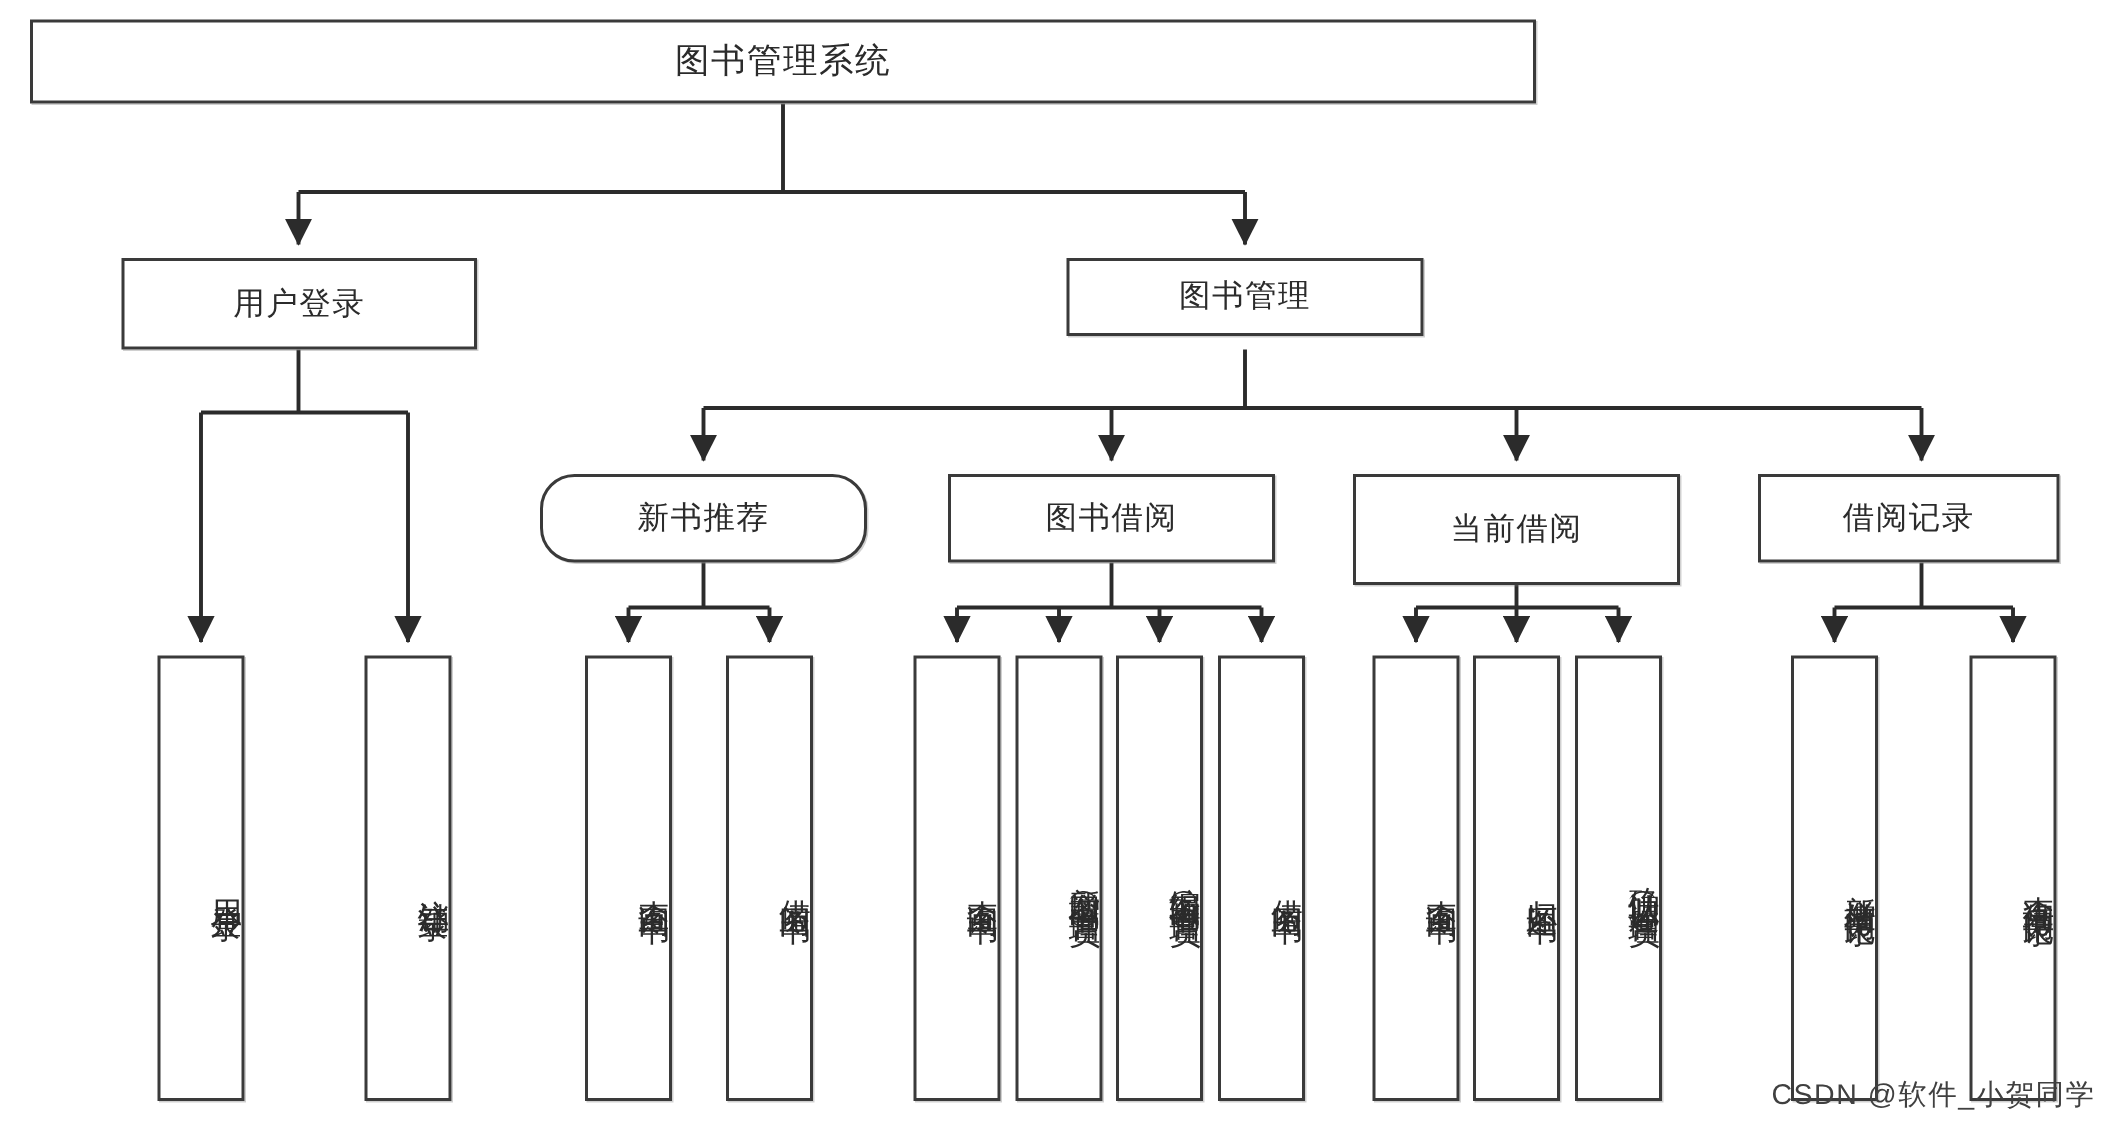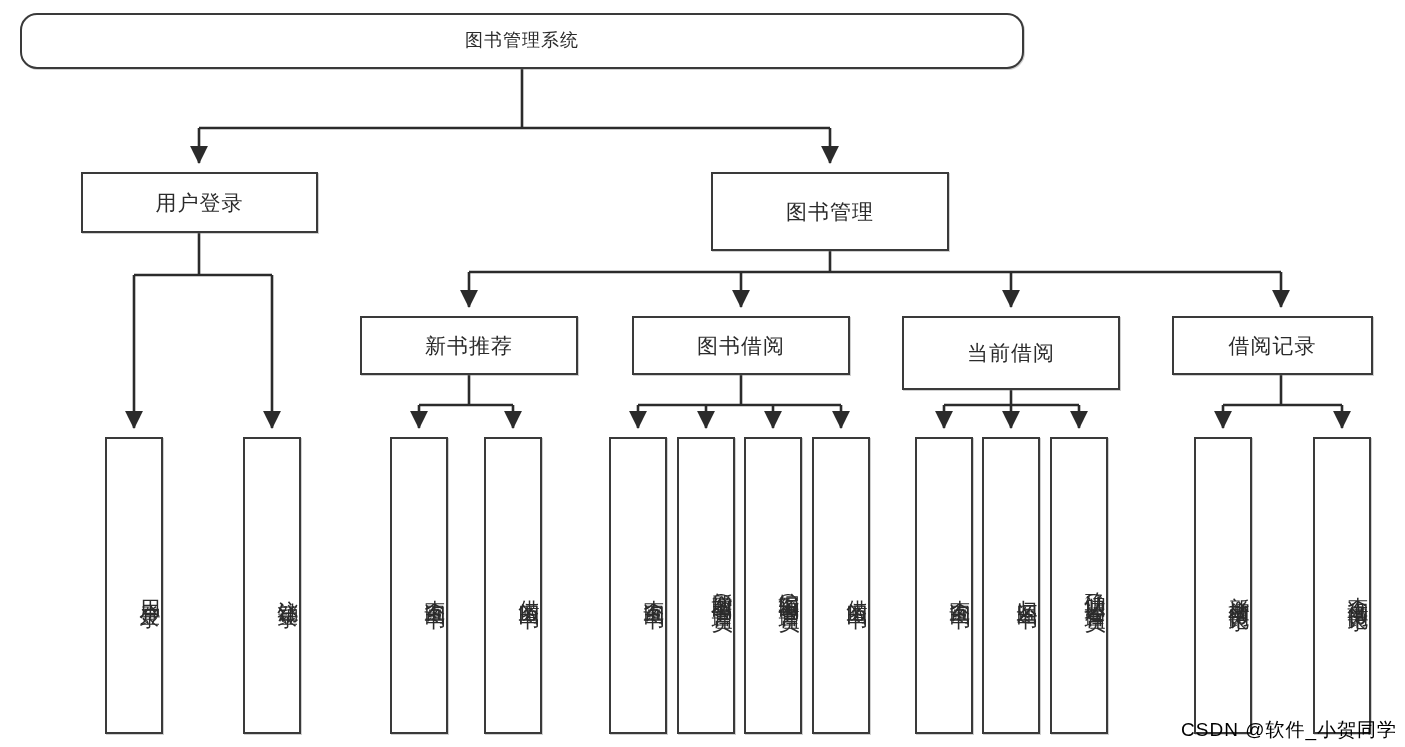--- a/index.html
+++ b/index.html
@@ -35,22 +35,21 @@
     justify-content: center;
     color: #2b2b2b;
     box-shadow: 1px 1px 0 rgba(120,120,120,0.35);
   }
   .node.h {
     font-size: 21px;
     letter-spacing: 1px;
     line-height: 1.2;
   }
   .node.root {
-    font-size: 18px;
-    border-radius: 17px;
+    font-size: 23px;
   }
   .node.v {
     writing-mode: vertical-rl;
     text-orientation: upright;
     font-size: 21px;
     letter-spacing: 3px;
     line-height: 1.0;
     align-items: flex-start;
     justify-content: center;
     padding-top: 6px;
@@ -58,21 +57,21 @@
   .node.v > .vtext {
     writing-mode: vertical-rl;
     text-orientation: upright;
     display: block;
   }
   .watermark {
     position: absolute;
     right: 8px;
     bottom: 4px;
     font-size: 19px;
-    color: #000000;
+    color: #404040;
     letter-spacing: 1px;
     white-space: nowrap;
     user-select: none;
   }
 </style>
 </head>
 <body>
 
 <div id="canvas">
 
@@ -127,25 +126,25 @@
     </g>
   </svg>
 
   <div class="node h root" style="left:20px; top:13px; width:1004px; height:56px;">
     <span>图书管理系统</span>
   </div>
 
   <div class="node h" style="left:81px; top:172px; width:237px; height:61px;">
     <span>用户登录</span>
   </div>
-  <div class="node h" style="left:711px; top:172px; width:238px; height:79px;">
+  <div class="node h" style="left:711px; top:172px; width:238px; height:52px;">
     <span>图书管理</span>
   </div>
 
-  <div class="node h" style="left:360px; top:316px; width:218px; height:59px;">
+  <div class="node h" style="left:360px; top:316px; width:218px; height:59px;border-radius:23px;">
     <span>新书推荐</span>
   </div>
   <div class="node h" style="left:632px; top:316px; width:218px; height:59px;">
     <span>图书借阅</span>
   </div>
   <div class="node h" style="left:902px; top:316px; width:218px; height:74px;">
     <span>当前借阅</span>
   </div>
   <div class="node h" style="left:1172px; top:316px; width:201px; height:59px;">
     <span>借阅记录</span>

